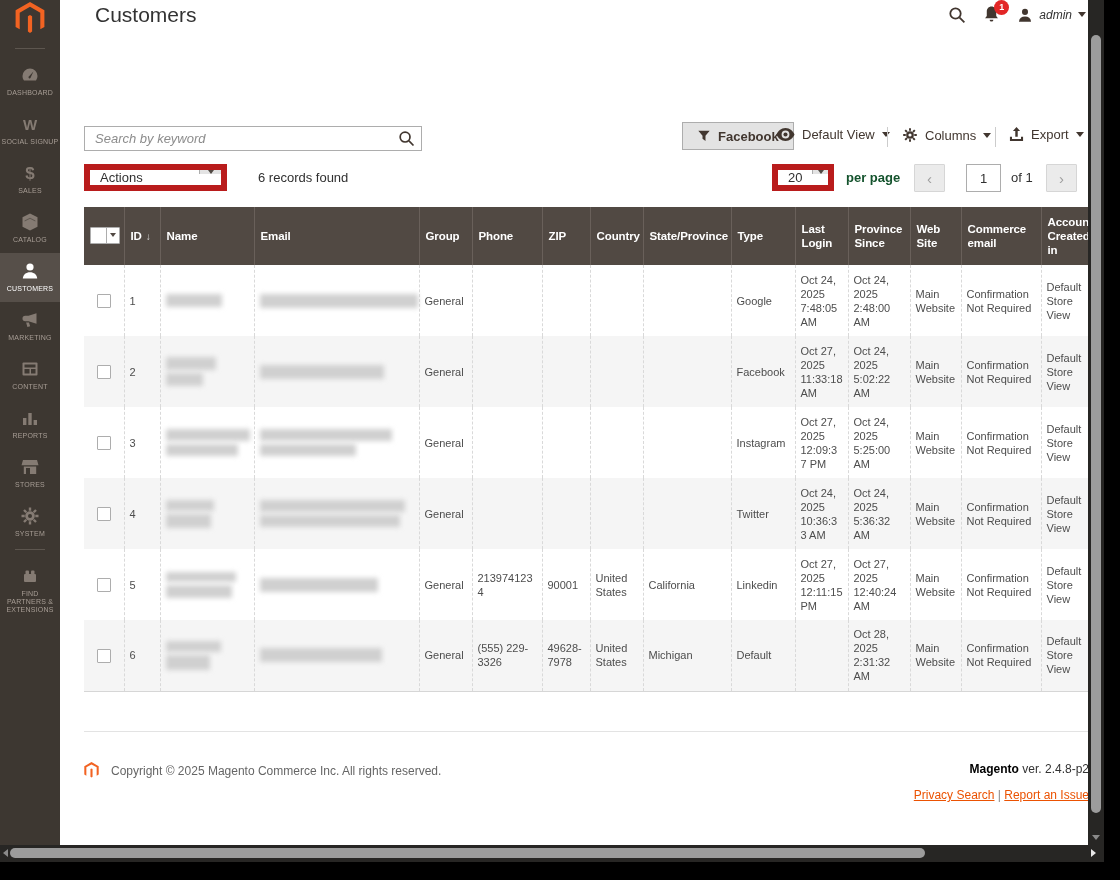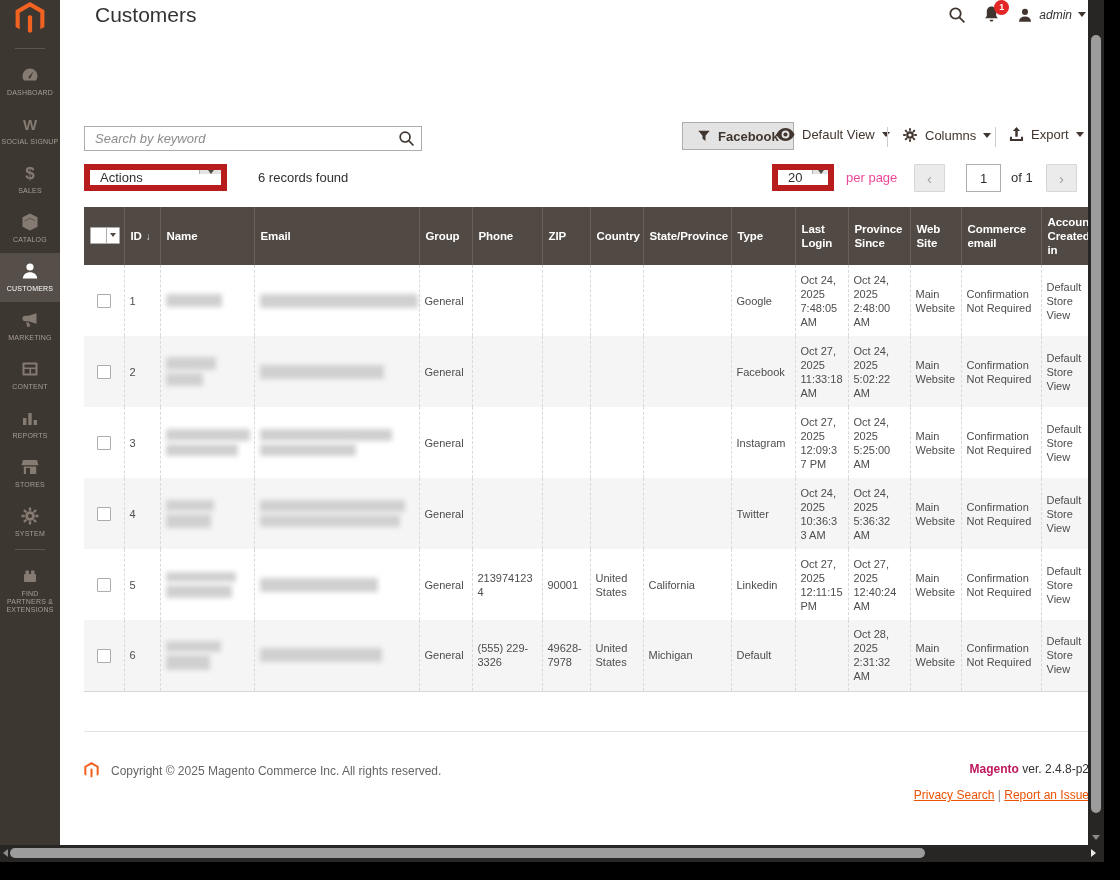--- a/index.html
+++ b/index.html
@@ -56,21 +56,21 @@
   .tb-divider { position:absolute; top:127px; width:1px; height:20px; background:#ccc; }
 
   .select { position:absolute; display:flex; align-items:flex-start; background:#fff; border:6px solid #b91c1c; cursor:pointer; }
   .select .val { flex:1; display:flex; align-items:center; padding:0 10px; font-size:13px; color:#303030; }
   .select .dd { width:22px; border-left:1px solid #adadad; background:#e3e3e3; display:flex;
     align-items:center; justify-content:center; }
   .actions-select { left:24px; top:164px; width:143px; height:27px; }
   .perpage-select { left:712px; top:164px; width:62px; height:27px; }
   .perpage-select .dd { width:21px; }
   .records { position:absolute; left:198px; top:170px; font-size:13px; color:#303030; }
-  .pp-label { position:absolute; left:786px; top:170px; font-size:13px; color:#ec4899; }
+  .pp-label { position:absolute; left:786px; top:170px; font-size:13px; color:#14532d;font-weight:bold; }
   .pg-btn { position:absolute; top:164px; width:31px; height:28px; background:#ebebeb;
     border:1px solid #d6d6d6; color:#9e9e9e; font-size:15px; display:flex; align-items:center;
     justify-content:center; border-radius:1px; cursor:default; font-family:"Liberation Sans", sans-serif; }
   .pg-prev { left:854px; } .pg-next { left:986px; }
   .pg-input { position:absolute; left:906px; top:164px; width:35px; height:28px; border:1px solid #adadad;
     text-align:center; font-size:13px; color:#303030; font-family:"Liberation Sans", sans-serif; }
   .of-label { position:absolute; left:951px; top:170px; font-size:13px; color:#303030; }
 
   
   .grid { position:absolute; left:24px; top:207px; width:1005px; border-collapse:collapse; table-layout:fixed; }
@@ -94,21 +94,21 @@
   .sort { font-size:10px; color:rgba(255,255,255,.75); margin-left:4px; font-weight:normal; }
   .redact { background:#d0d0d0; filter:blur(2.5px); border-radius:1px; margin:3px 0; }
 
   
   .footer { position:absolute; left:24px; top:731px; width:1005px; border-top:1px solid #e3e3e3; padding-top:30px; }
   .f-left { display:flex; align-items:center; gap:12px; float:left; }
   .f-left svg { width:15px; height:17px; }
   .f-copy { font-size:12px; color:#666; }
   .f-right { float:right; text-align:right; }
   .f-ver { font-size:12px; color:#333; }
-  .f-ver b { color:#be185d; }
+  .f-ver b { color:#000000; }
   .f-links { margin-top:12px; font-size:12px; color:#888; }
   .f-links a { color:#eb5202; text-decoration:underline; cursor:pointer; }
 
   
   .vsb { position:absolute; left:1088px; top:0; width:16px; height:845px; background:#272624; }
   .vsb-thumb { position:absolute; left:3px; top:35px; width:10px; height:778px; background:#9c9c9c; border-radius:5px; }
   .vsb-arrow { position:absolute; left:4px; bottom:5px; width:0; height:0; border-left:4px solid transparent;
     border-right:4px solid transparent; border-top:5px solid #8a8a8a; }
   .hsb { position:absolute; left:0; top:845px; width:1104px; height:17px; background:#272624; }
   .hsb-thumb { position:absolute; left:10px; top:3px; width:915px; height:10px; background:#9c9c9c; border-radius:5px; }

